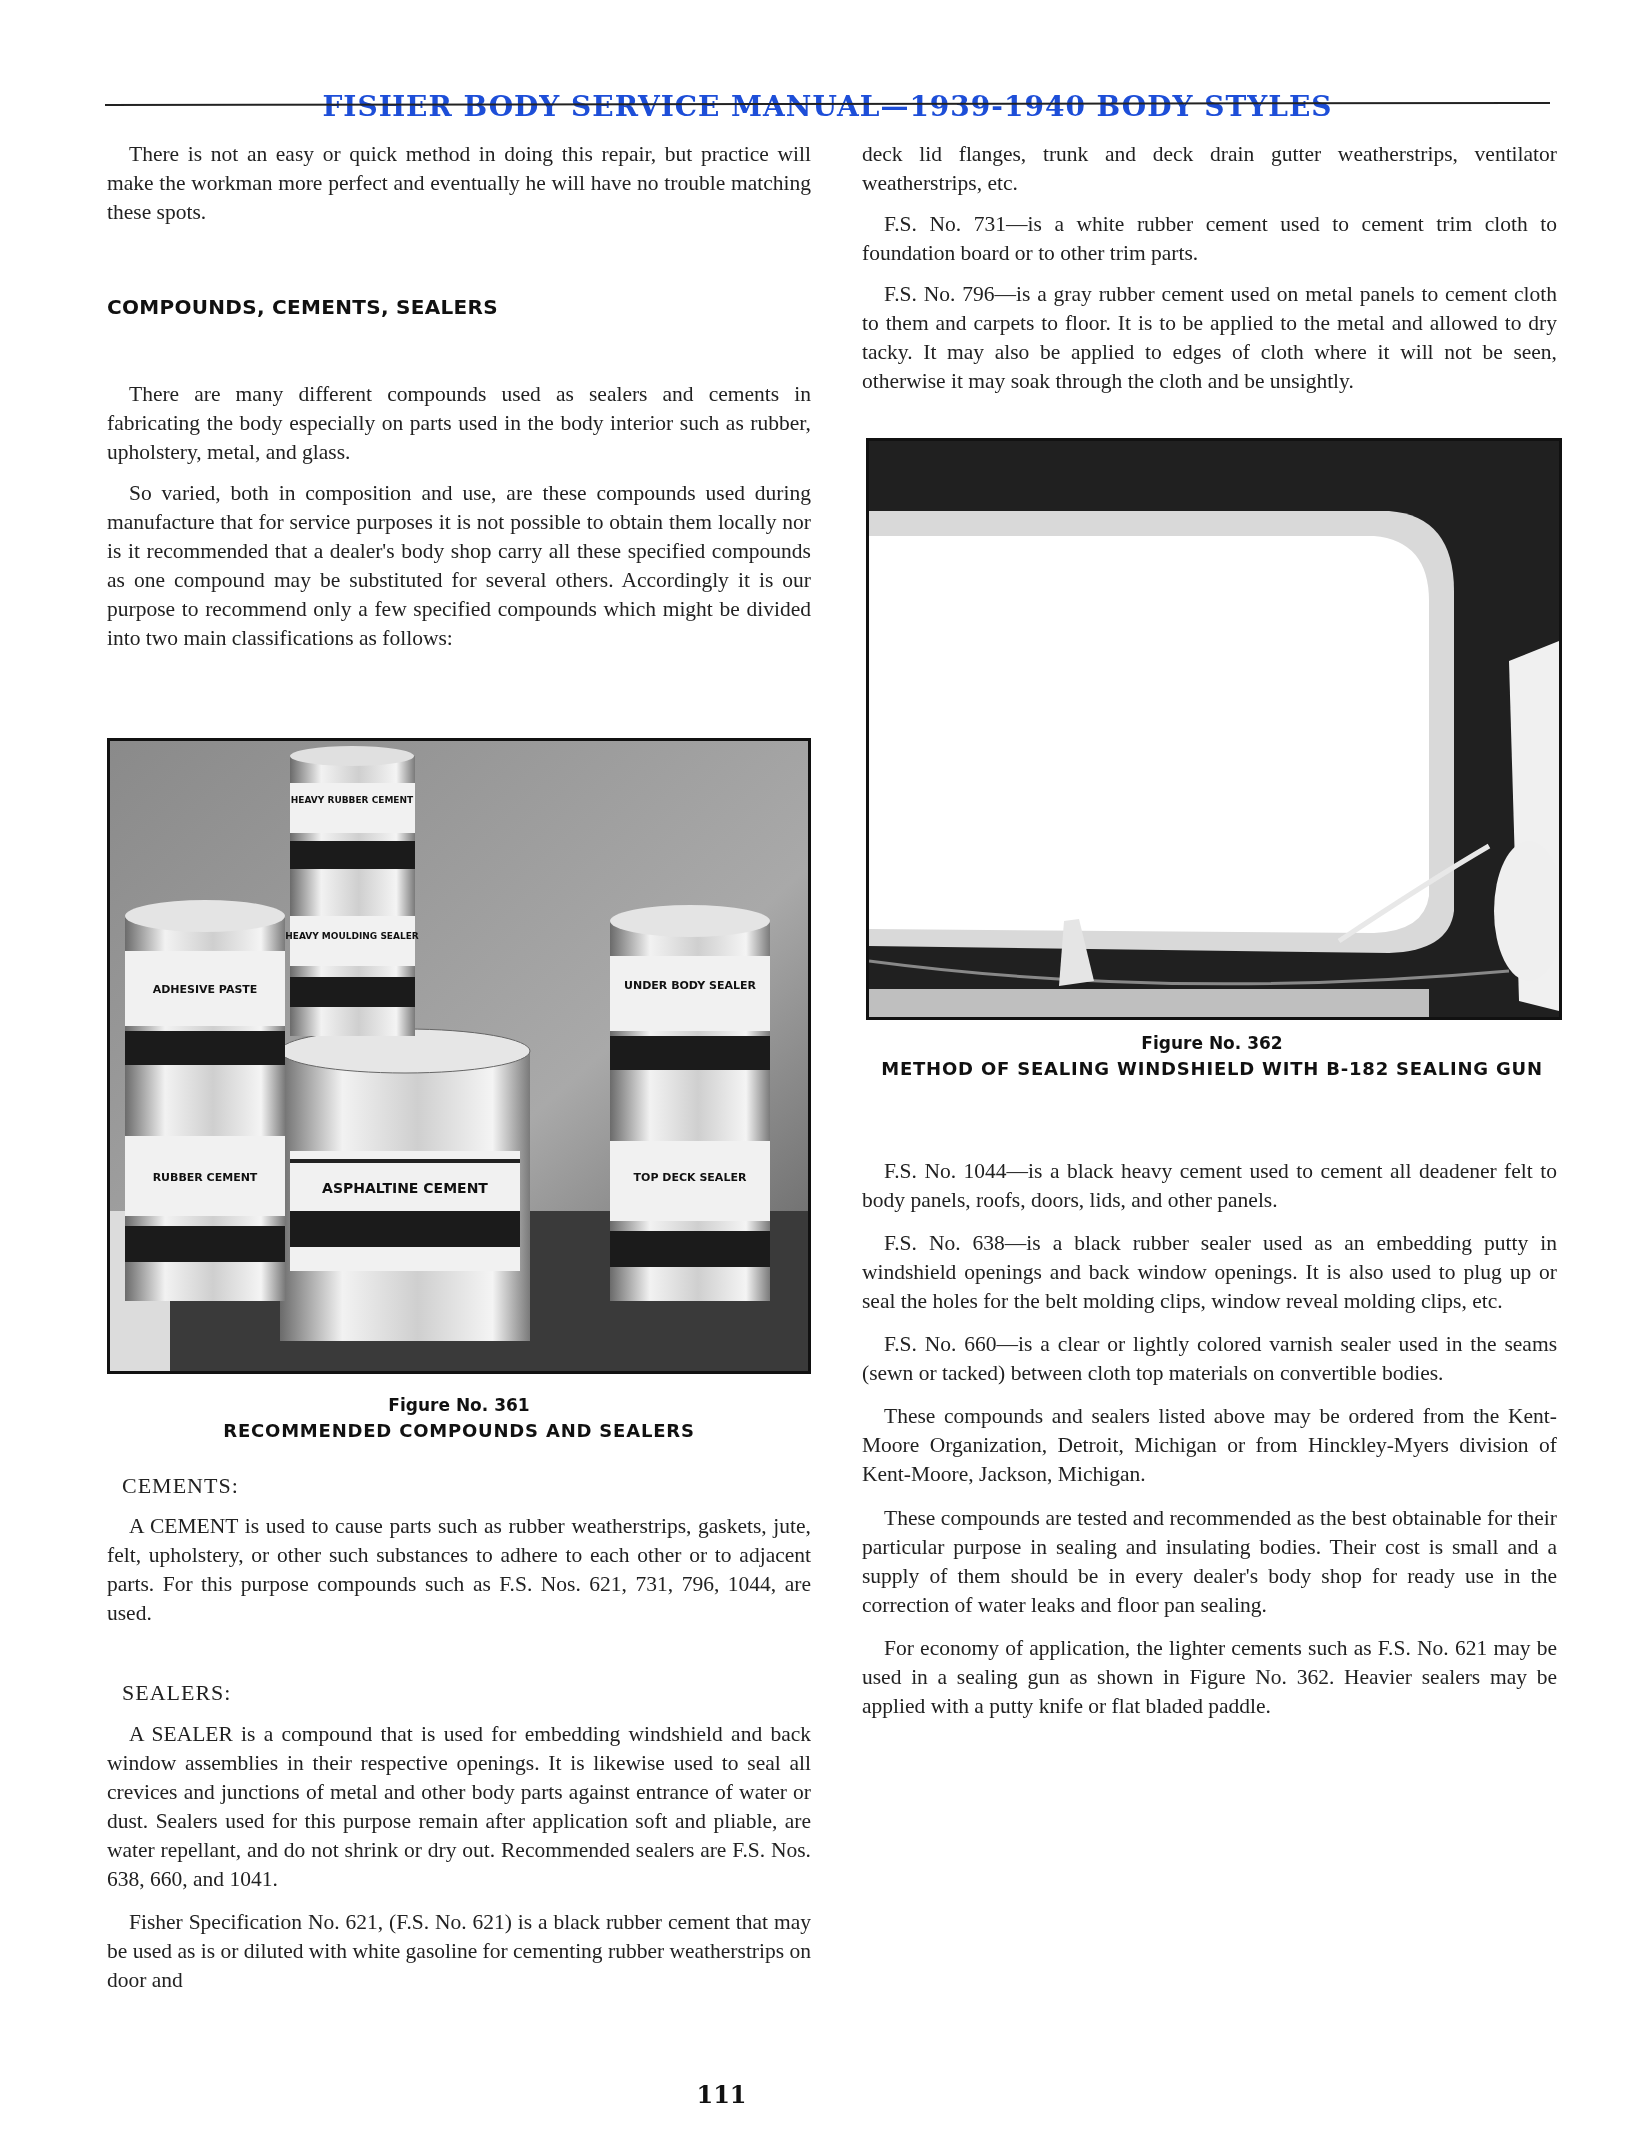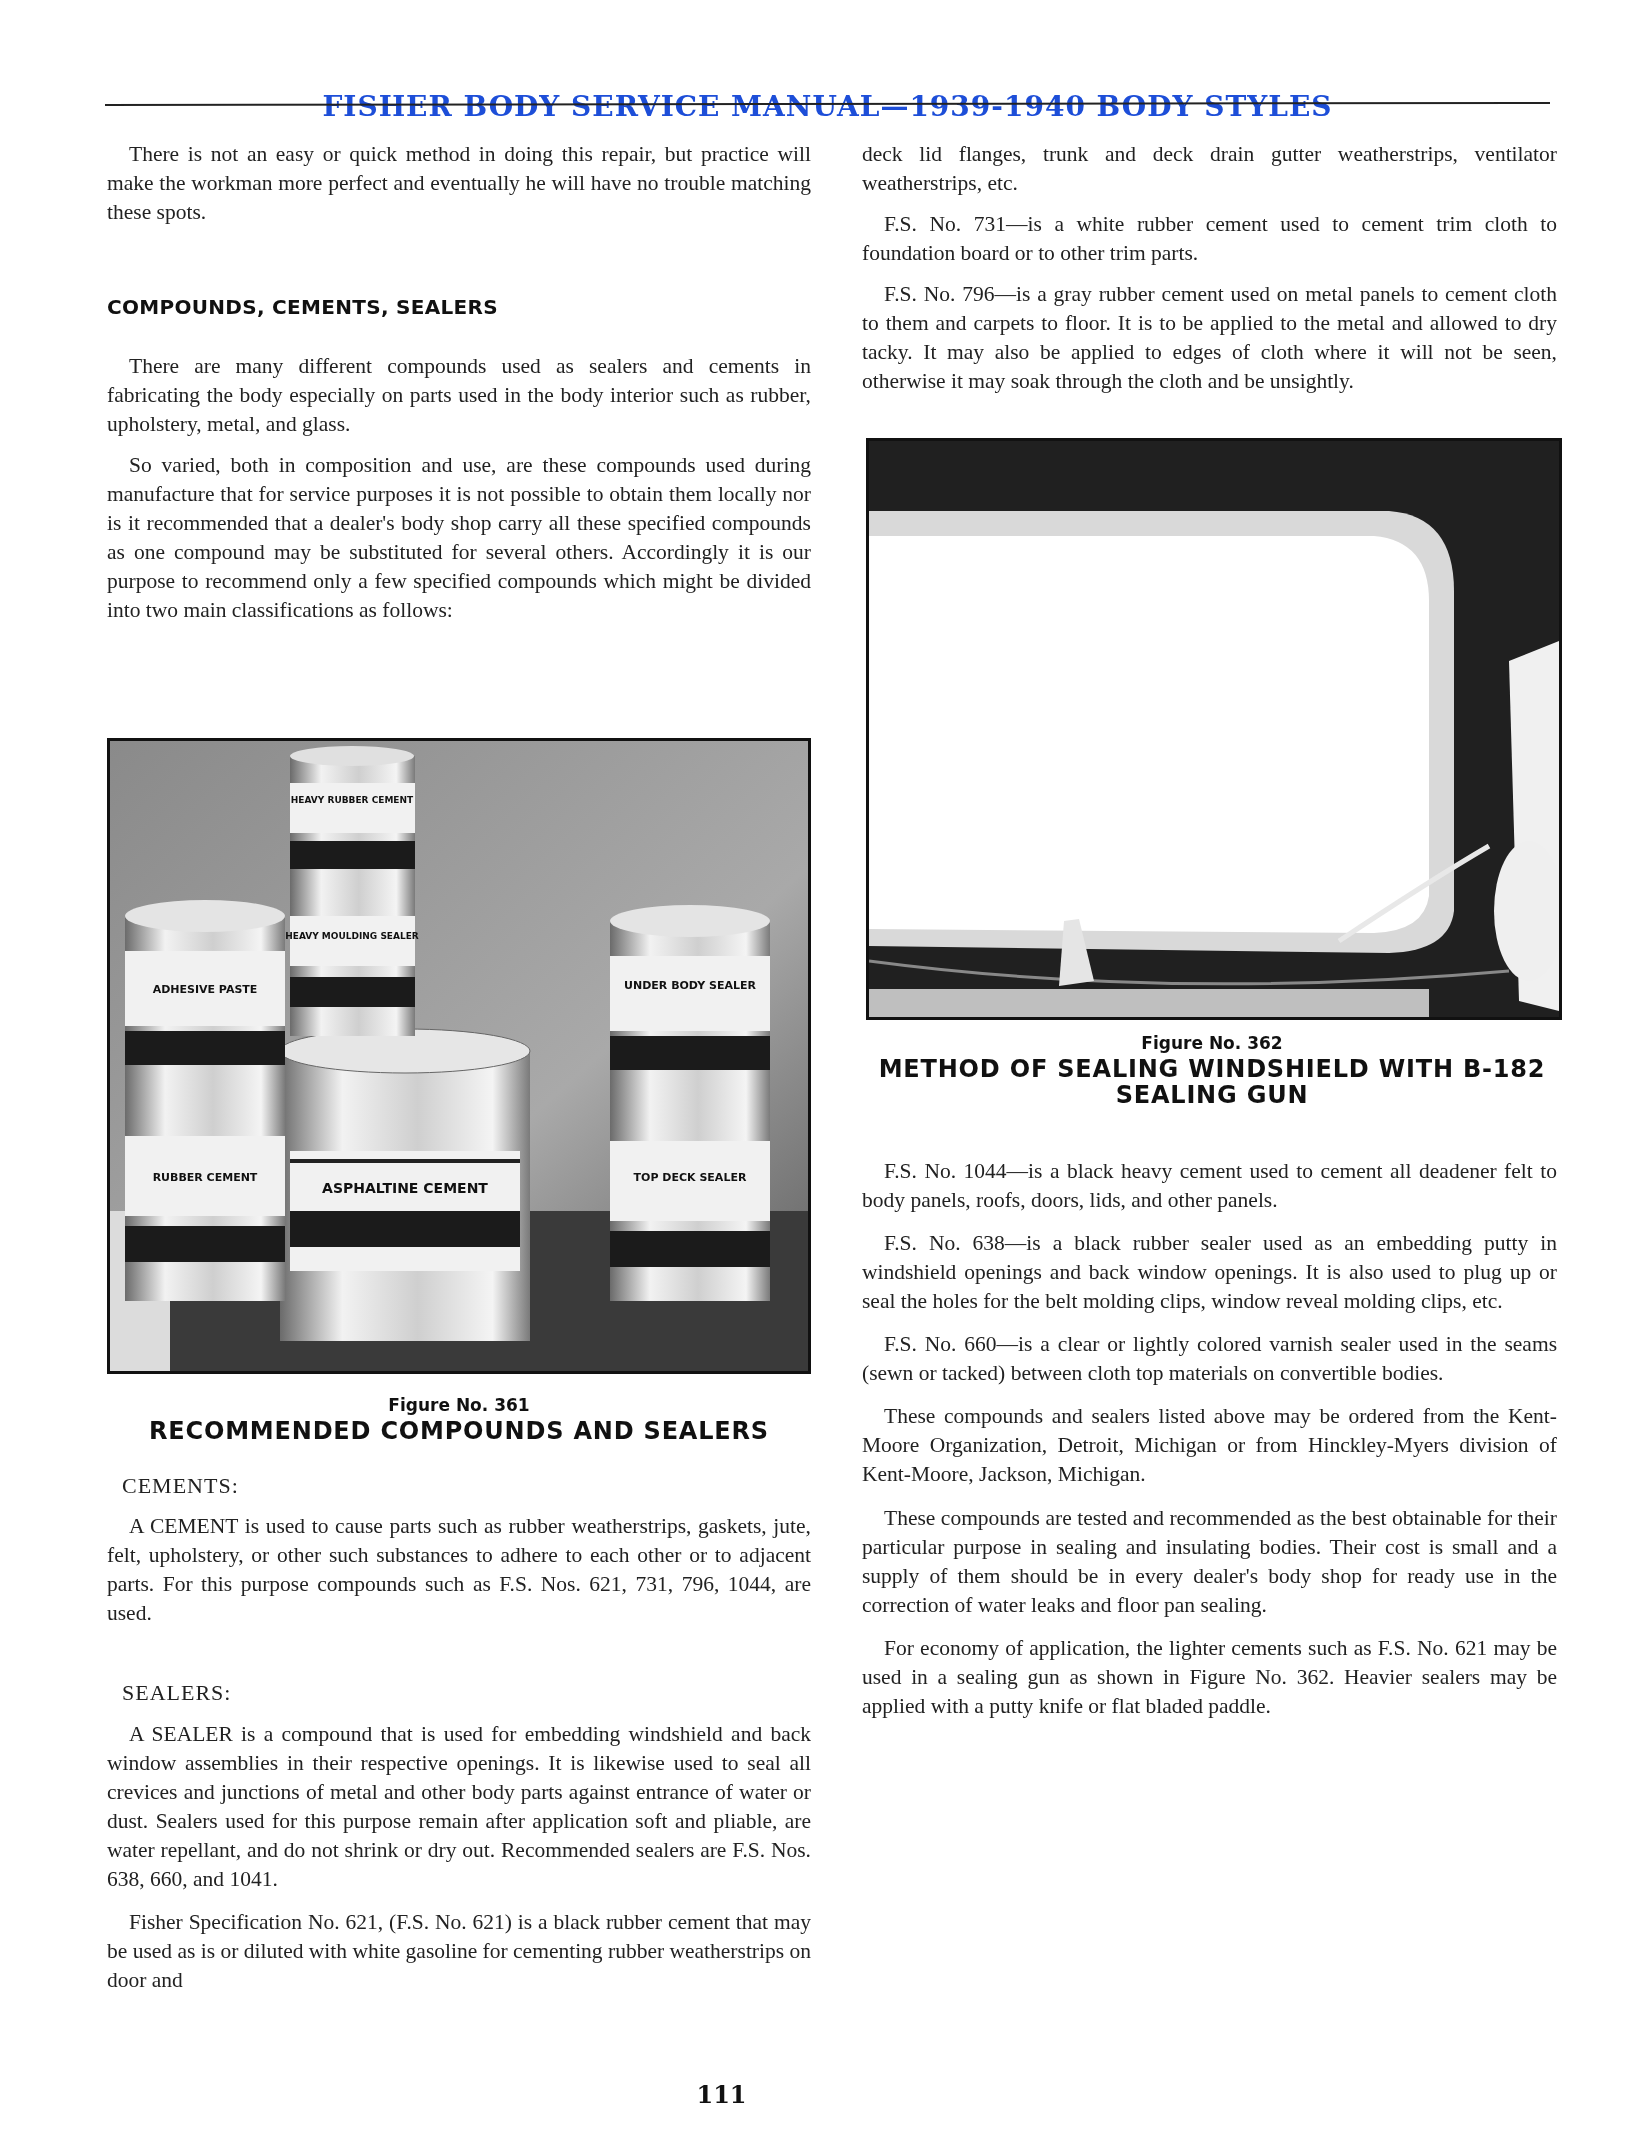--- a/index.html
+++ b/index.html
@@ -12,40 +12,40 @@
   .col { position: absolute; font-family: "Liberation Serif", serif; font-size: 21.5px; line-height: 29px; color: #222; }
   .col p { margin: 0; text-align: justify; text-indent: 22px; }
   .left { left: 107px; width: 704px; }
   .right { left: 862px; width: 695px; }
   .section-heading { position: absolute; left: 107px; width: 704px; top: 295px; text-align: left;
     font-family: "DejaVu Sans", sans-serif; font-weight: bold; font-size: 20px; color: #111; letter-spacing: 0.3px; }
   .subhead { position: absolute; font-family: "Liberation Serif", serif; font-size: 22px; letter-spacing: 1px; color: #222; }
   .figure { position: absolute; border: 3px solid #111; background: #777; overflow: hidden; }
   .caption { position: absolute; text-align: center; font-family: "DejaVu Sans", sans-serif; font-weight: bold; color: #111; }
   .caption .num { font-size: 17px; display: block; line-height: 26px; }
-  .caption .title { font-size: 24px; display: block; line-height: 26px; letter-spacing: 0.8px; }
+  .caption .title { font-size: 18px; display: block; line-height: 26px; letter-spacing: 0.8px; }
   .page-number { position: absolute; left: 0; width: 1443px; top: 2080px; text-align: center;
     font-family: "DejaVu Serif", serif; font-weight: bold; font-size: 24px; color: #111; }
   svg text { font-family: "DejaVu Sans", sans-serif; font-weight: bold; }
 </style>
 </head>
 <body>
 
 <div class="header">
   <div class="header-title">FISHER BODY SERVICE MANUAL—1939-1940 BODY STYLES</div>
   <div class="header-rule"></div>
 </div>
 
 <div class="col left" style="top:140px;">
   <p>There is not an easy or quick method in doing this repair, but practice will make the workman more perfect and eventually he will have no trouble matching these spots.</p>
 </div>
 
 <div class="section-heading">COMPOUNDS, CEMENTS, SEALERS</div>
 
-<div class="col left" style="top:352px;">
+<div class="col left" style="top:380px;">
   <p>There are many different compounds used as sealers and cements in fabricating the body especially on parts used in the body interior such as rubber, upholstery, metal, and glass.</p>
   <p style="margin-top:12px;">So varied, both in composition and use, are these compounds used during manufacture that for service purposes it is not possible to obtain them locally nor is it recommended that a dealer's body shop carry all these specified compounds as one compound may be substituted for several others. Accordingly it is our purpose to recommend only a few specified compounds which might be divided into two main classifications as follows:</p>
 </div>
 
 <div class="figure" style="left:107px; top:738px; width:698px; height:630px;">
   <svg width="698" height="630" viewBox="0 0 698 630">
     <defs>
       <linearGradient id="bg361" x1="0" y1="0" x2="1" y2="1">
         <stop offset="0" stop-color="#8a8a8a"></stop>
           <stop offset="0.6" stop-color="#a9a9a9"></stop>

